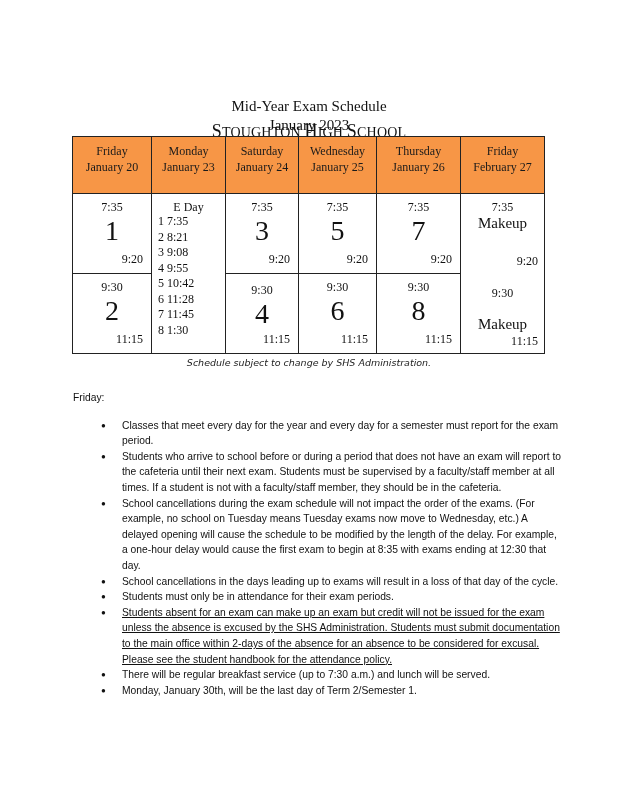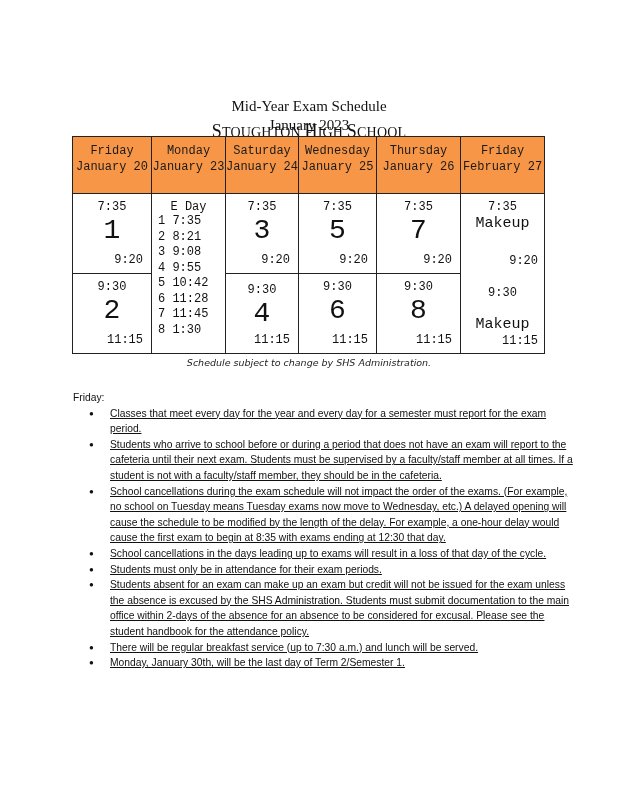--- a/index.html
+++ b/index.html
@@ -13,21 +13,21 @@
   }
   .t1 { top: 74px; font-size: 18px; letter-spacing: 0.2px; margin-top: 47px; }
   .t1 .big { font-size: 18px; }
   .t1 .sc { font-size: 14px; }
   .t2 { top: 98px; font-size: 15px; }
   .t3 { top: 117px; font-size: 15px; }
 
   table.sched {
     position: absolute; left: 72px; top: 136px;
     border-collapse: collapse;
-    font-family: Liberation Mono, monospace;
+    font-family: Liberation Serif, serif;
     table-layout: fixed;
   }
   table.sched td, table.sched th {
     border: 1.5px solid #222; padding: 0; vertical-align: top; position: relative;
   }
   table.sched th {
     background: #f79646; font-weight: normal; font-size: 12px; line-height: 16px;
     height: 57px; vertical-align: top; padding-top: 6px; box-sizing: border-box;
     text-align: center; color: #1a1a1a;
   }
@@ -44,21 +44,21 @@
   .makeup .a { position: absolute; left: 0; right: 0; text-align: center; }
 
   .caption {
     position: absolute; top: 357px; left: 0; width: 618px; text-align: center;
     font-family: "DejaVu Sans", sans-serif; font-style: italic; font-size: 9.5px; color: #222;
   }
   .notes {
     position: absolute; top: 390px; left: 73px; width: 500px;
     font-family: "Liberation Sans", sans-serif; font-size: 10.3px; line-height: 15.6px; color: #111;
   }
-  .notes ul { margin: 0; padding: 0; list-style: none; text-decoration: underline; }
+  .notes ul { margin: 12px; padding: 0; list-style: none; }
   .notes li { position: relative; padding-left: 37px; margin: 0; }
   .notes li::before {
     content: "\25CF"; position: absolute; left: 16px; top: 0; font-size: 8px;
   }
   .notes .u { text-decoration: underline; }
 </style>
 </head>
 <body>
 
 <div class="title t1"><span class="big">S</span><span class="sc">TOUGHTON </span><span class="big">H</span><span class="sc">IGH </span><span class="big">S</span><span class="sc">CHOOL</span></div>

